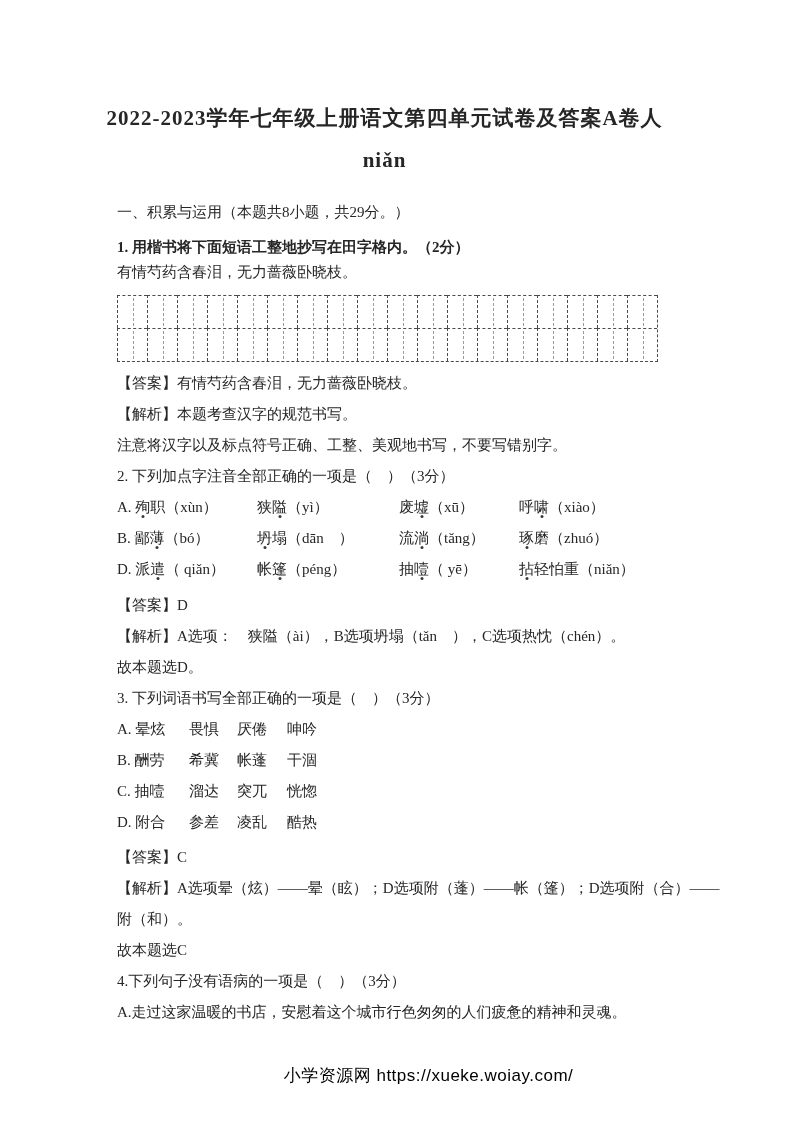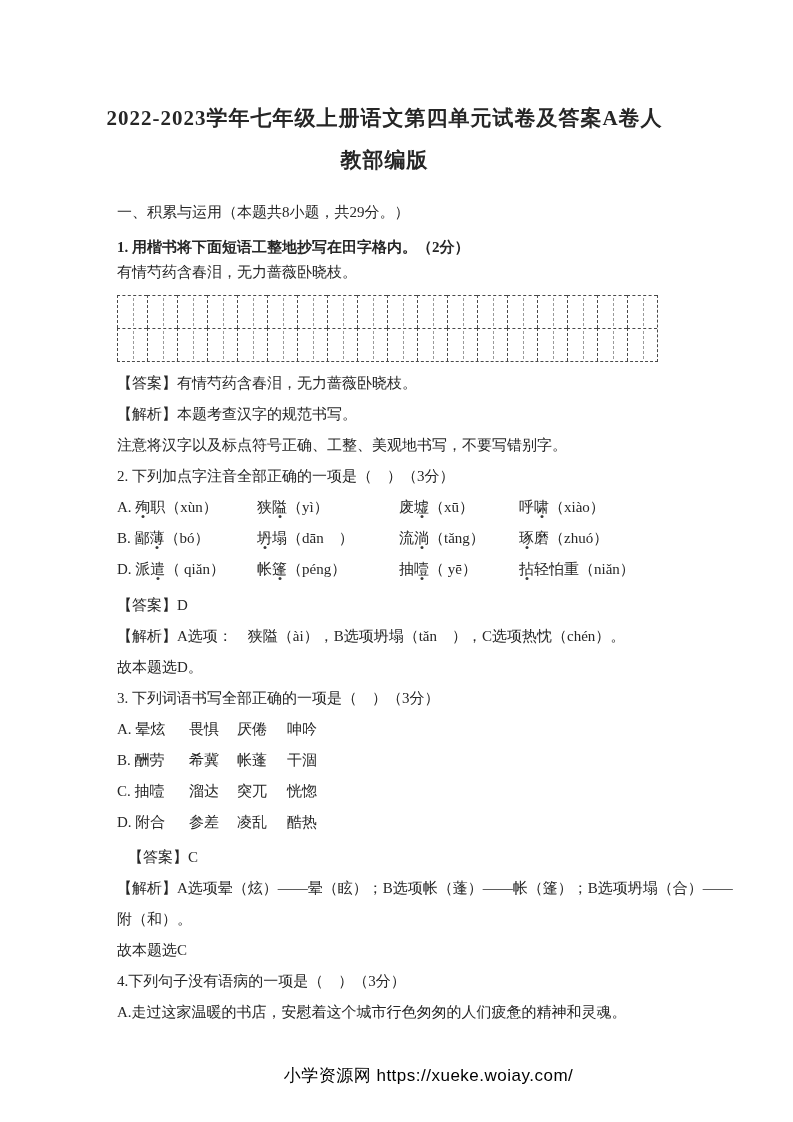--- a/index.html
+++ b/index.html
@@ -29,21 +29,21 @@
     margin: 0;
     font-size: 15px;
     line-height: 31px;
     height: 31px;
     white-space: nowrap;
   }
   .line.sec { margin-top: 16px; }
   .line.q1p { margin-top: 4px; font-weight: bold; }
   .line.phrase { margin-top: -6px; }
   .line.ansgap { margin-top: 5px; }
-  .line.ansgap2 { margin-top: 4px; margin-left: 11px; }
+  .line.ansgap2 { margin-top: 4px; }
 
   
   .tzg {
     margin-top: 7px;
     margin-bottom: 6px;
     width: 540px;
     display: grid;
     grid-template-columns: repeat(18, 1fr);
     border-right: 1px dashed #4a4a4a;
     border-bottom: 1px dashed #4a4a4a;
@@ -99,21 +99,21 @@
     color: #000000;
     letter-spacing: 0.5px;
     padding-left: 44px;
   }
 </style>
 </head>
 <body>
 
 <div class="page">
 
-  <h1 class="title"><span>2022-2023学年七年级上册语文第四单元试卷及答案A卷人</span><br><span>教部编版</span></h1>
+  <h1 class="title"><span>2022-2023学年七年级上册语文第四单元试卷及答案A卷人</span><br><span>niǎn</span></h1>
 
   <div class="content">
 
     <p class="line sec">一、积累与运用（本题共8小题，共29分。）</p>
 
     <p class="line q1p">1. 用楷书将下面短语工整地抄写在田字格内。（2分）</p>
     <p class="line phrase">有情芍药含春泪，无力蔷薇卧晓枝。</p>
 
     <div class="tzg" id="tzg">
         <div class="tzg-cell">
@@ -276,21 +276,21 @@
           <span class="opt-cell">恍惚</span>
         </div>
         <div class="opt-row q3-row">
           <span class="opt-cell">D. 附合</span>
           <span class="opt-cell">参差</span>
           <span class="opt-cell">凌乱</span>
           <span class="opt-cell">酷热</span>
         </div>
       </div>
     <p class="line ansgap2">【答案】C</p>
-    <p class="line">【解析】A选项晕（炫）——晕（眩）；B选项帐（蓬）——帐（篷）；B选项坍塌（合）——</p>
+    <p class="line">【解析】A选项晕（炫）——晕（眩）；D选项附（蓬）——帐（篷）；D选项附（合）——</p>
     <p class="line">附（和）。</p>
     <p class="line">故本题选C</p>
 
     <p class="line">4.下列句子没有语病的一项是（　）（3分）</p>
     <p class="line">A.走过这家温暖的书店，安慰着这个城市行色匆匆的人们疲惫的精神和灵魂。</p>
 
   </div>
 
   <div class="footer"><span>小学资源网</span> <span>https://xueke.woiay.com/</span></div>
 

